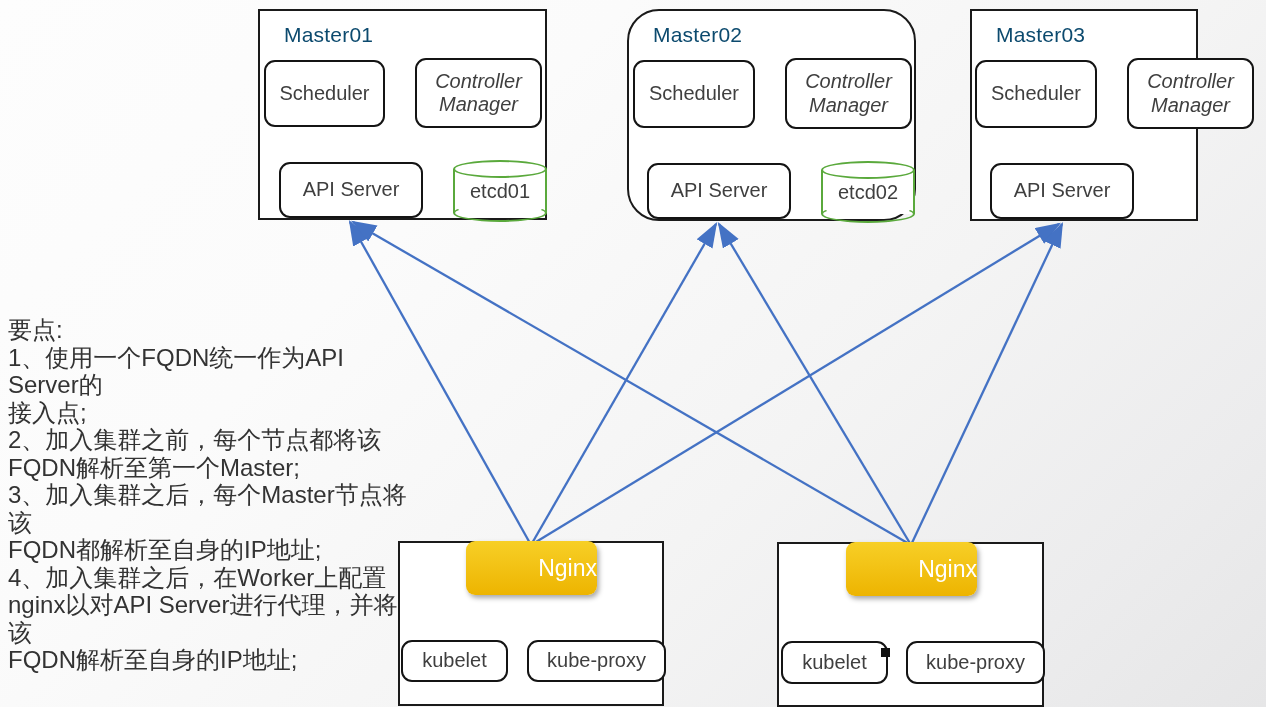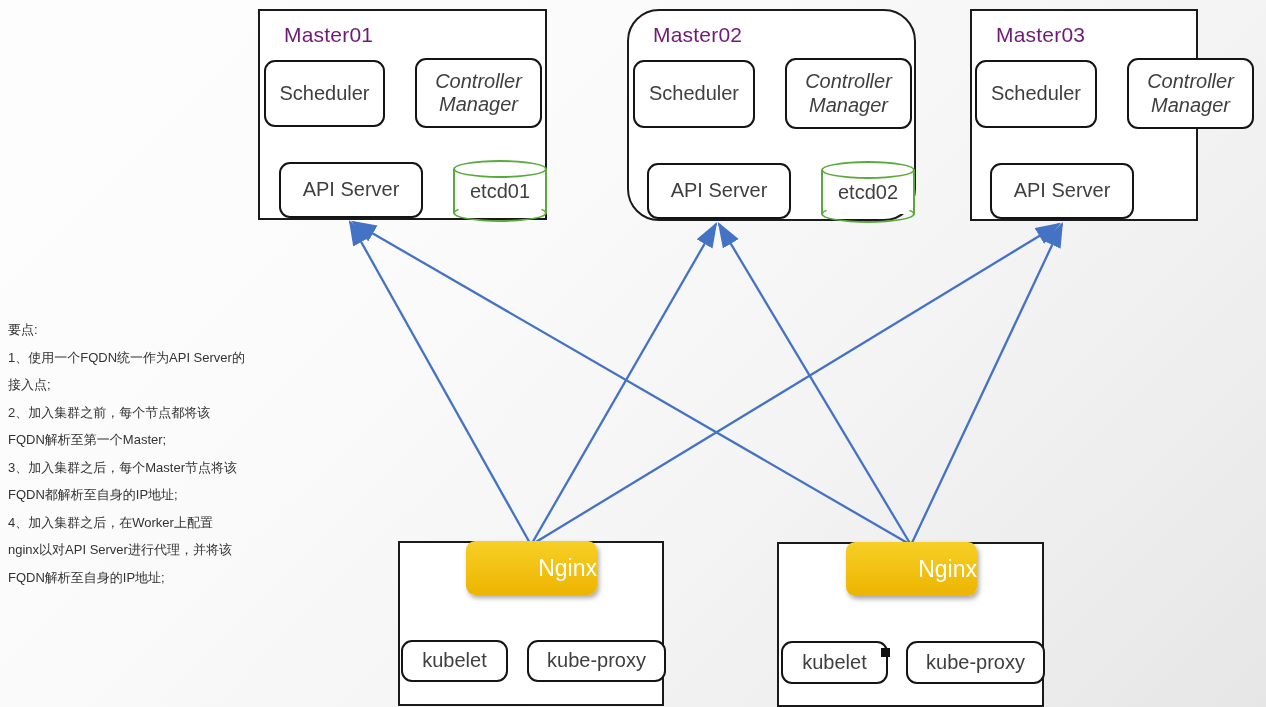--- a/index.html
+++ b/index.html
@@ -33,21 +33,21 @@
     box-sizing: border-box;
     border: 2.5px solid #1a1a1a;
     background: #ffffff;
     z-index: 2;
   }
   .master-title {
     position: absolute;
     left: 24px;
     top: 12px;
     font-size: 21px;
-    color: #701a75;
+    color: #0c4a6e;
     letter-spacing: .2px;
     white-space: nowrap;
   }
   
   .comp {
     position: absolute;
     box-sizing: border-box;
     border: 2.5px solid #141414;
     border-radius: 11px;
     background: #ffffff;
@@ -131,21 +131,21 @@
     height: 9px;
     background: #111111;
     z-index: 9;
   }
   
   .notes {
     position: absolute;
     left: 8px;
     top: 316px;
     width: 400px;
-    font-size: 13px;
+    font-size: 24px;
     line-height: 27.5px;
     color: #333333;
     white-space: pre-line;
     z-index: 3;
   }
 </style>
 </head>
 <body>
 
 <div id="canvas">

